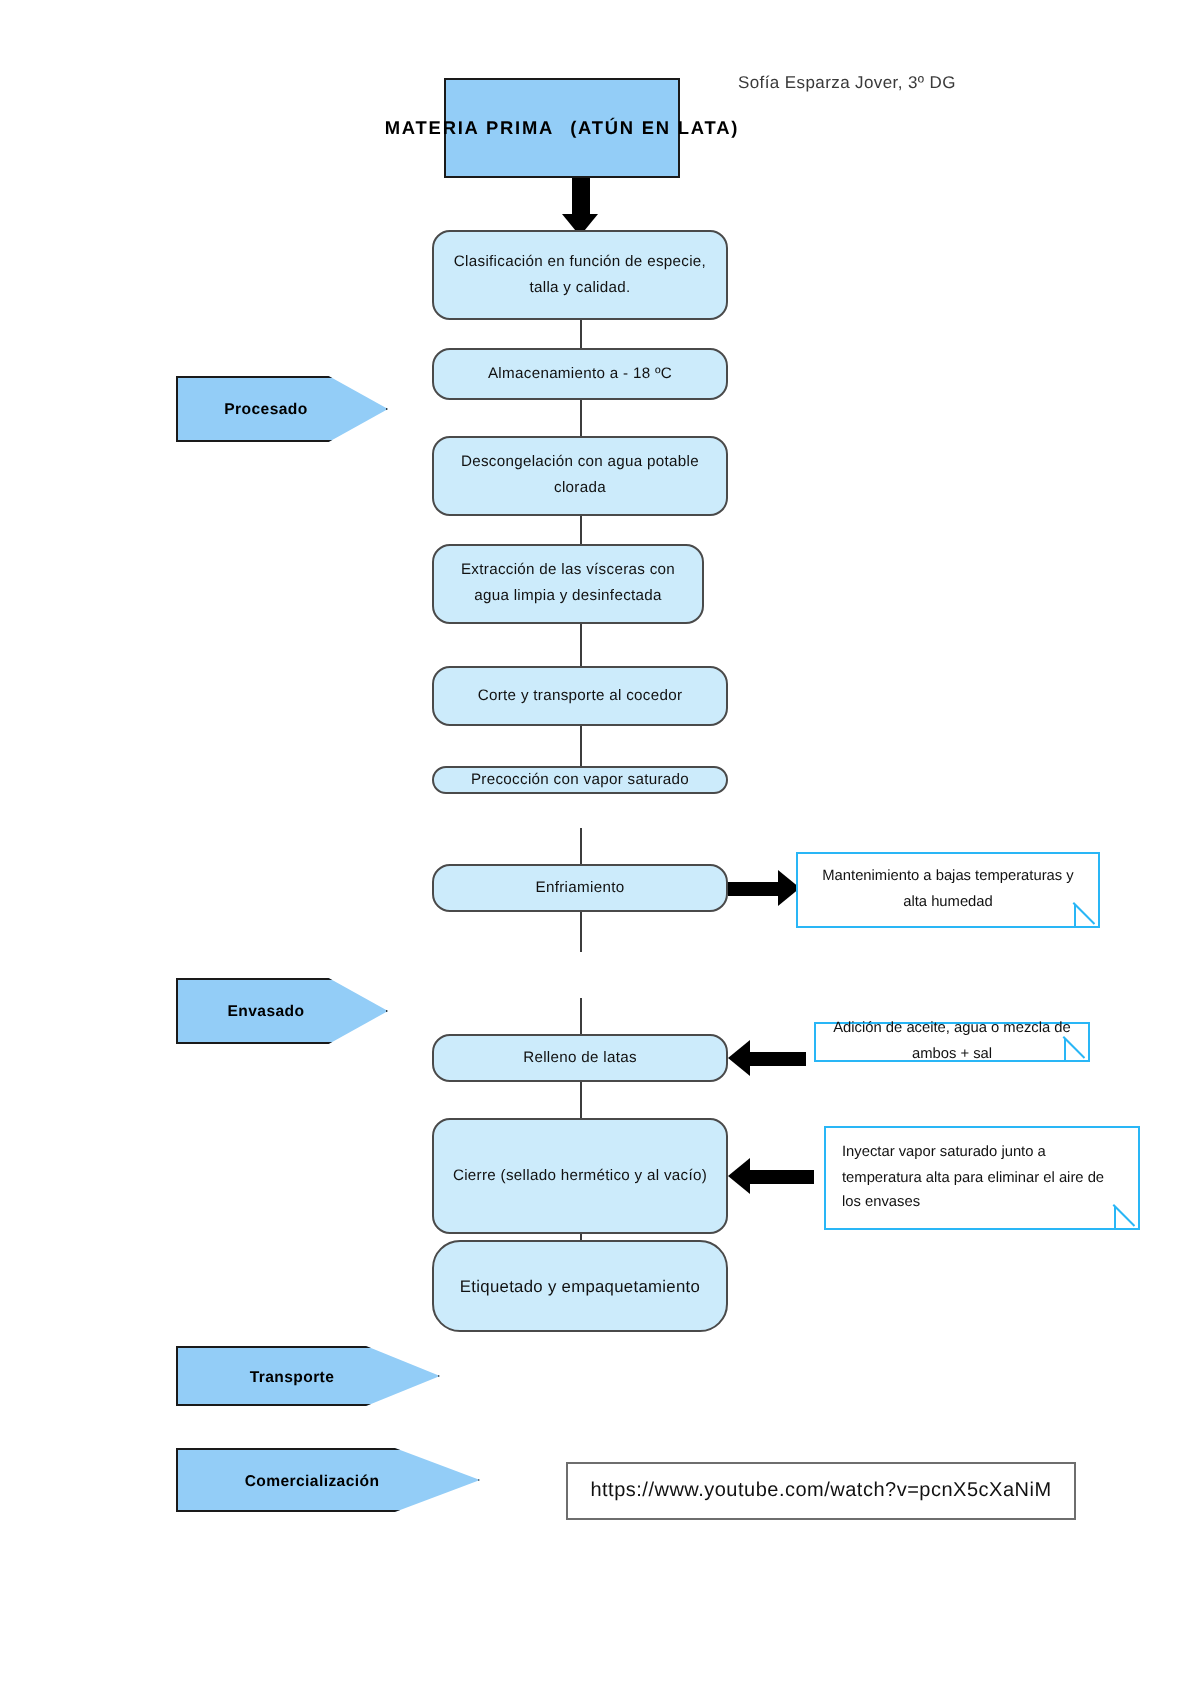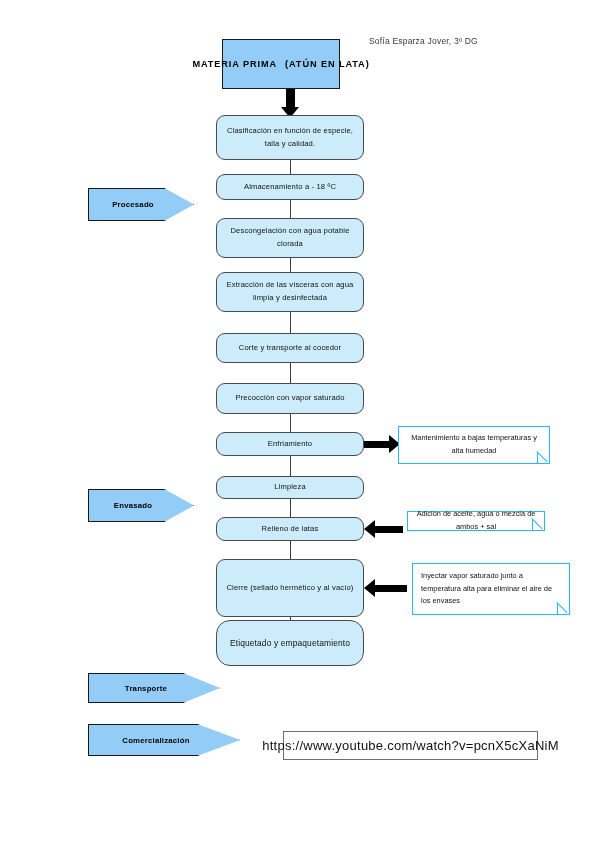--- a/index.html
+++ b/index.html
@@ -159,21 +159,21 @@
 
   
   .url-box {
     background: #ffffff;
     border: 1.2px solid #6e6e6e;
     display: flex;
     align-items: center;
     justify-content: center;
   }
   .url-box span {
-    font-size: 13px;
+    font-size: 10px;
     color: #111;
     letter-spacing: .25px;
     white-space: nowrap;
   }
 </style>
 </head>
 <body>
 
 <div id="page">
 
@@ -203,39 +203,36 @@
   </div>
 
   <div class="abs proc" style="left:216px; top:174px; width:148px; height:26px;">
     <span>Almacenamiento a - 18 ºC</span>
   </div>
 
   <div class="abs proc" style="left:216px; top:218px; width:148px; height:40px;">
     <span>Descongelación con agua potable clorada</span>
   </div>
 
-  <div class="abs proc" style="left:216px; top:272px; width:148px; height:40px;">
+  <div class="abs proc" style="left:216px; top:272px; width:136px; height:40px;">
     <span>Extracción de las vísceras con agua limpia y desinfectada</span>
   </div>
 
   <div class="abs proc" style="left:216px; top:333px; width:148px; height:30px;">
     <span>Corte y transporte al cocedor</span>
   </div>
 
-  <div class="abs proc" style="left:216px; top:383px; width:148px; height:31px;text-align:center;">
+  <div class="abs proc" style="left:216px; top:383px; width:148px; height:14px;text-align:center;">
     <span>Precocción con vapor saturado</span>
   </div>
 
   <div class="abs proc" style="left:216px; top:432px; width:148px; height:24px;">
     <span>Enfriamiento</span>
   </div>
 
-  <div class="abs proc" style="left:216px; top:476px; width:148px; height:23px;">
-    <span>Limpieza</span>
-  </div>
 
   <div class="abs proc" style="left:216px; top:517px; width:148px; height:24px;">
     <span>Relleno de latas</span>
   </div>
 
   <div class="abs proc" style="left:216px; top:559px; width:148px; height:58px;">
     <span>Cierre (sellado hermético y al vacío)</span>
   </div>
 
   <div class="abs proc big" style="left:216px; top:620px; width:148px; height:46px;">

